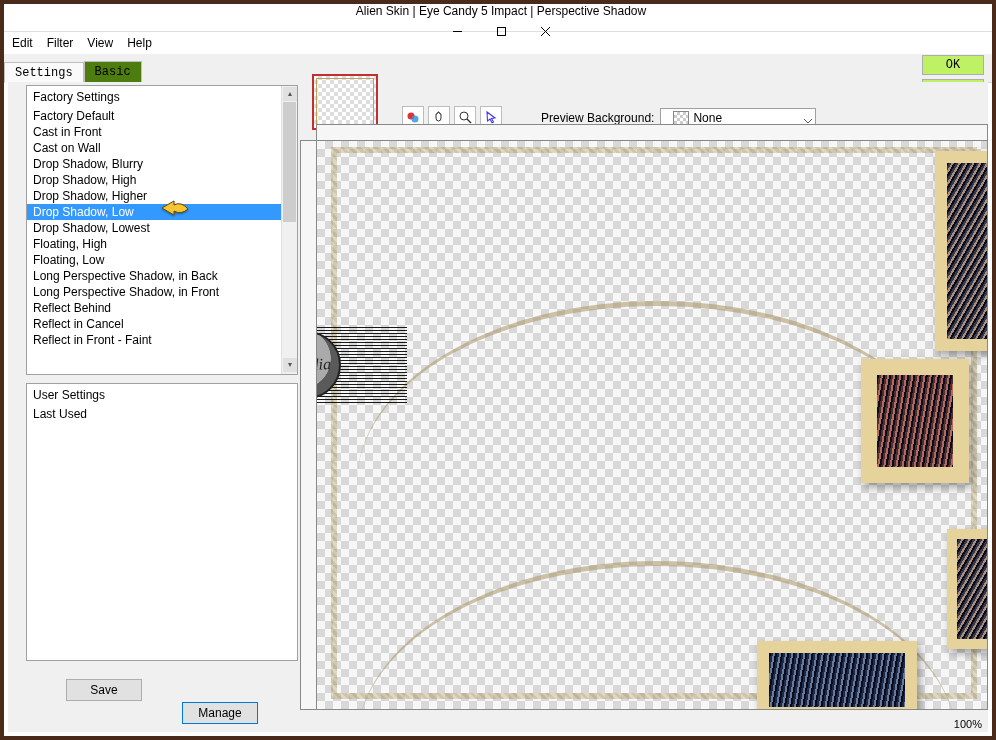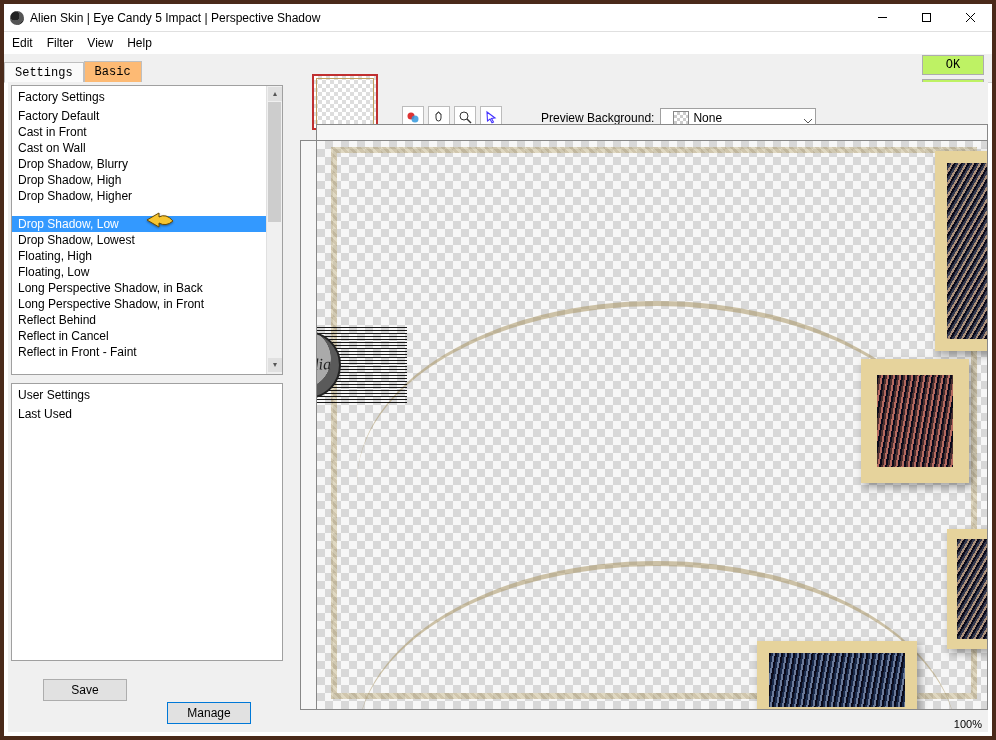--- a/index.html
+++ b/index.html
@@ -1,44 +1,44 @@
 <!DOCTYPE html>
 <html><head>
 <meta charset="utf-8">
 <style>
 * { margin: 0; padding: 0; box-sizing: border-box; }
 html, body { width: 996px; height: 740px; overflow: hidden; font-family: "Segoe UI", Tahoma, sans-serif; font-size: 12px; }
 .frame { position: absolute; inset: 0; border: 4px solid #4a2a1a; background: #fff; }
-.titlebar { height: 28px; display: flex; align-items: center; padding-left: 6px; background: #fff; border-bottom: 1px solid #e0e0e0; }
+.titlebar { height: 28px; display: flex; align-items: center; padding-left: 6px; background: #fff; border-bottom: 1px solid #e0e0e0; flex-direction: column; }
 .titlebar .icon { width: 14px; height: 14px; border-radius: 50%; background: radial-gradient(circle at 35% 35%, #222 0 35%, #555 36% 70%, #222 71%); margin-right: 6px; display: inline-block; }
 .titlebar .title { flex: 1; font-size: 12px; color: #000; }
 .titlebar .wbtns { display: flex; }
 .titlebar .wbtn { width: 44px; height: 26px; display: flex; align-items: center; justify-content: center; cursor: default; font-size: 13px; line-height: 1; }
 .titlebar .wbtn svg { display: block; }
 .menubar { height: 22px; display: flex; align-items: center; gap: 14px; padding-left: 8px; background: #fff; }
 .menubar .mitem { font-size: 12px; color: #000; cursor: default; position: relative; }
 .tabsrow { height: 29px; background: #f0f0f0; border-bottom: 1px solid #d5d5d5; display: flex; align-items: flex-end; position: relative; font-family: Liberation Mono, monospace; }
-.tabsrow .tab { height: 21px; padding: 0 10px; font-size: 12px; border: 1px solid #bfbfbf; border-bottom: none; background: #fdba74; display: flex; align-items: center; cursor: default; }
+.tabsrow .tab { height: 21px; padding: 0 10px; font-size: 12px; border: 1px solid #bfbfbf; border-bottom: none; background: #4d7c0f; display: flex; align-items: center; cursor: default; }
 .tabsrow .tab.active { background: #fafafa; border-bottom: 1px solid #fafafa; position: relative; top: 1px; }
 .rightbtns { position: absolute; right: 8px; top: 1px; display: flex; flex-direction: column; gap: 4px; }
 .rightbtns .btn { width: 62px; height: 20px; font-size: 12px; border: 1px solid #adadad; background: #bef264; text-align: center; line-height: 18px; cursor: default; }
 .body2 { position: absolute; top: 78px; bottom: 4px; left: 4px; right: 4px; background: #f0f0f0; }
-.leftpanel { position: absolute; top: 0; left: 0; width: 278px; bottom: 0; padding: 3px; }
+.leftpanel { position: absolute; top: 0; left: 15px; width: 278px; bottom: 0; padding: 3px; }
 .listbox { position: relative; border: 1px solid #a0a0a0; box-shadow: inset 1px 1px 0 #fff; background: #fff; }
 .listbox.lb1 { height: 290px; overflow: hidden; }
 .listbox.lb2 { height: 278px; margin-top: 8px; overflow: hidden; }
 .lbhead { font-size: 12px; padding: 4px 6px; font-family: Verdana, sans-serif; }
 .lbitems { font-size: 12px; font-family: Verdana, sans-serif; }
 .lbitems .li { padding: 1px 6px; white-space: nowrap; cursor: default; }
 .lbitems .li.sel { background: #3399ff; color: #fff; }
 .scrollbar { position: absolute; right: 0; top: 0; bottom: 0; width: 16px; background: #f0f0f0; border-left: 1px solid #e0e0e0; }
 .scrollbar .sbbtn { width: 14px; height: 14px; margin: 1px; background: #e0e0e0; font-size: 8px; line-height: 14px; text-align: center; color: #555; }
 .scrollbar .sbthumb { position: absolute; left: 1px; right: 1px; top: 16px; height: 120px; background: #cdcdcd; }
 .bottombtns { display: flex; justify-content: center; gap: 40px; margin-top: 18px; }
-.bottombtns .btn { width: 84px; height: 22px; font-size: 12px; border: 1px solid #adadad; background: #e1e1e1; text-align: center; line-height: 20px; cursor: default; }
+.bottombtns .btn { width: 76px; height: 22px; font-size: 12px; border: 1px solid #adadad; background: #e1e1e1; text-align: center; line-height: 20px; cursor: default; }
 .bottombtns .btn.primary { border: 1px solid #0078d7; margin-top: 23px; }
 .rightpanel { position: absolute; top: 0; left: 282px; right: 0; bottom: 0; }
 .previewtop { height: 58px; position: relative; }
 .thumb { position: absolute; left: 22px; top: -8px; width: 66px; height: 56px; border: 2px solid #c03030; background-size: 8px 8px; background-position: 0 0, 4px 4px; background-image: linear-gradient(45deg,#ddd 25%,transparent 25%,transparent 75%,#ddd 75%),linear-gradient(45deg,#ddd 25%,#fff 25%,#fff 75%,#ddd 75%); }
 .thumb .inner { position: absolute; inset: 2px; border: 1px solid #bfa060; }
 .toolbtns { position: absolute; left: 112px; top: 24px; display: flex; gap: 4px; }
 .toolbtns .tb { width: 22px; height: 22px; border: 1px solid #bcbcbc; background: #fff; display: flex; align-items: center; justify-content: center; cursor: default; }
 .pbg { position: absolute; left: 220px; top: 26px; display: flex; align-items: center; gap: 6px; margin-left: 31px; }
 .pbg .lbl { font-size: 12px; }
 .pbg .select { width: 156px; height: 20px; border: 1px solid #a0a0a0; background: #fff; display: flex; align-items: center; padding-left: 12px; font-size: 12px; cursor: default; position: relative; }
@@ -116,21 +116,21 @@
     <div class="leftpanel">
       <div class="listbox lb1">
         <div class="lbhead">Factory Settings</div>
         <div class="lbitems" id="factory-items">
             <div class="li">Factory Default</div>
             <div class="li">Cast in Front</div>
             <div class="li">Cast on Wall</div>
             <div class="li">Drop Shadow, Blurry</div>
             <div class="li">Drop Shadow, High</div>
             <div class="li">Drop Shadow, Higher</div>
-            <div class="li sel" style="position: relative; margin-top: 12px;">Drop Shadow, Low<span class="finger f2"><svg viewBox="0 0 26 18">
+            <div class="li sel" style="position: relative;">Drop Shadow, Low<span class="finger f2"><svg viewBox="0 0 26 18">
                   <path d="M26 10 Q19 2 12 6 L12 2 L0 9 L12 16 L12 12 Q19 16 26 10 Z" fill="#f7c531" stroke="#6a4a00"></path>
                 </svg></span></div>
             <div class="li">Drop Shadow, Lowest</div>
             <div class="li">Floating, High</div>
             <div class="li">Floating, Low</div>
             <div class="li">Long Perspective Shadow, in Back</div>
             <div class="li">Long Perspective Shadow, in Front</div>
             <div class="li">Reflect Behind</div>
             <div class="li">Reflect in Cancel</div>
             <div class="li">Reflect in Front - Faint</div>

